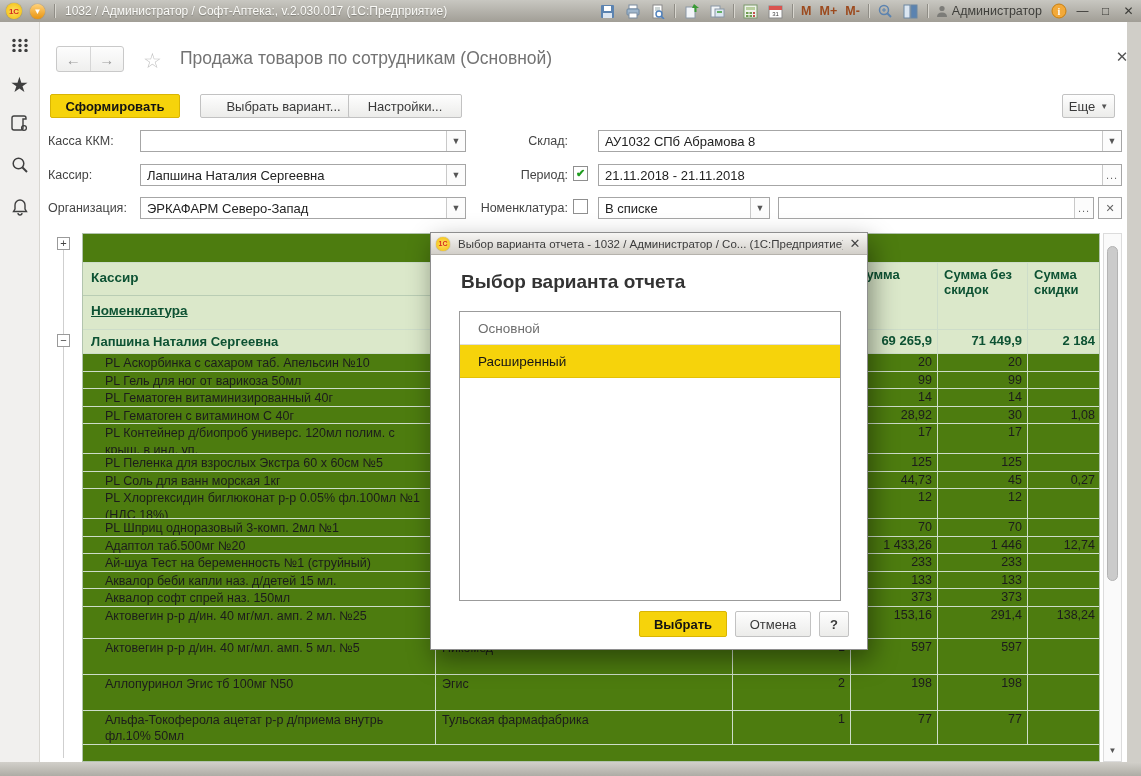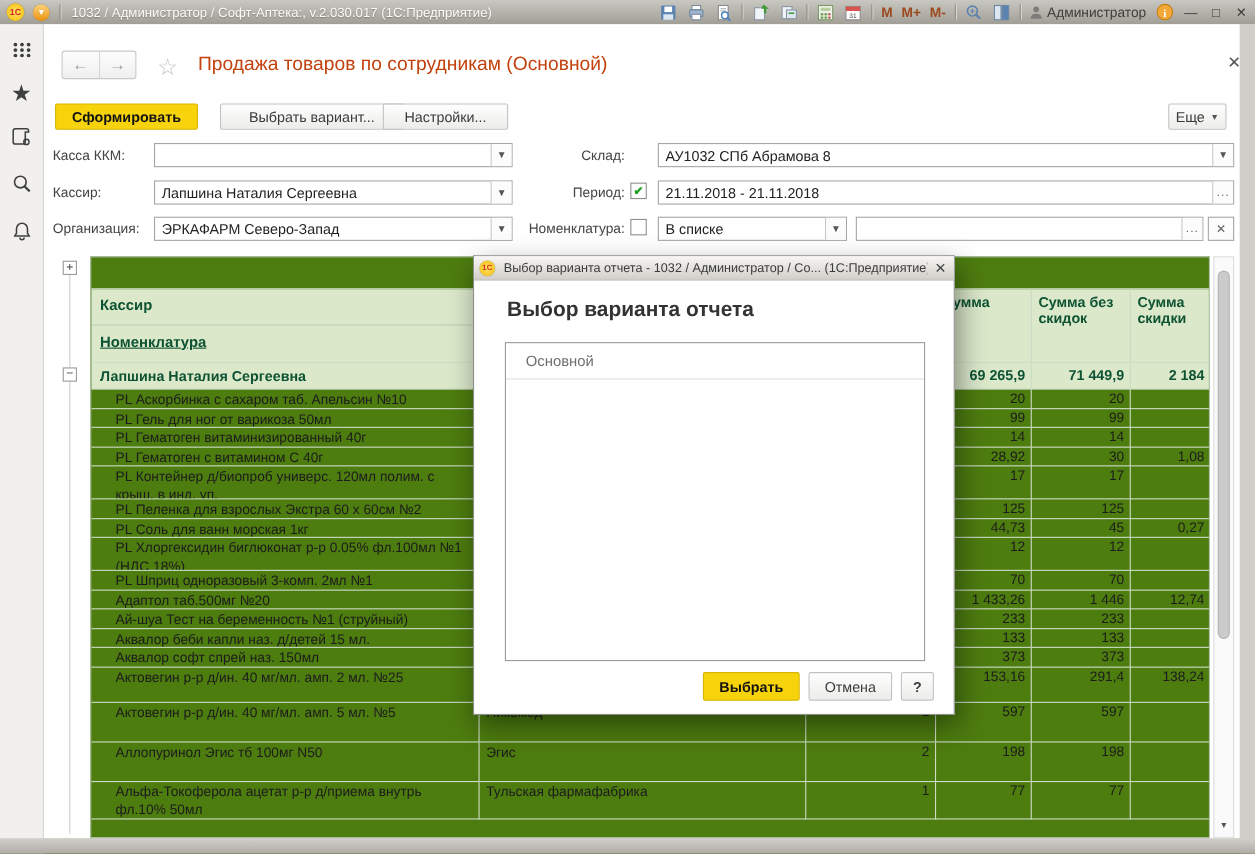--- a/index.html
+++ b/index.html
@@ -33,21 +33,21 @@
   .main { position:absolute; left:40px; top:22px; width:1087px; height:740px; background:#fff; }
   .rightstrip { position:absolute; left:1127px; top:22px; width:14px; height:754px; background:#d0cec8; }
   .bottomstrip { position:absolute; left:0px; top:762px; width:1141px; height:14px;
     background:linear-gradient(#d2d0ca,#aeaca5); }
 
   .navgroup { position:absolute; left:16px; top:24px; width:68px; height:26px; border:1px solid #c9c9c9;
     border-radius:3px; display:flex; background:linear-gradient(#fdfdfd,#efefee); }
   .navbtn { flex:1; display:flex; align-items:center; justify-content:center; color:#9d9d9d; font-size:15px; }
   .navbtn:first-child { border-right:1px solid #d6d6d6; }
   .fav-star { position:absolute; left:103px; top:27px; font-size:21px; color:#c4c4c4; }
-  .pagetitle { position:absolute; left:140px; top:26px; font-size:17.5px; color:#c2410c; }
+  .pagetitle { position:absolute; left:140px; top:26px; font-size:17.5px; color:#737373; }
   .form-close { position:absolute; left:1073px; top:26px; font-size:15px; color:#555; width:18px; text-align:center; }
 
   .btn { position:absolute; height:24px; border:1px solid #c2c2c2; border-radius:2px;
     background:linear-gradient(#fefefe,#ececea); font-size:13px; color:#3a3a3a;
     display:flex; align-items:center; justify-content:center; white-space:nowrap; }
   .btn.yellow { background:#f6d30b; border-color:#d9b504; font-weight:bold; color:#131313; }
   .more-arrow { font-size:8px; margin-left:5px; color:#555; }
 
   .lbl { position:absolute; font-size:12.5px; color:#444; white-space:nowrap; }
   .lbl.r { width:88px; text-align:right; }
@@ -370,21 +370,21 @@
     </div>
         <div class="trow" style="height: 30px;">
       <div class="c cw-name nm">PL Контейнер д/биопроб универс. 120мл полим. с крыш. в инд. уп.</div>
       <div class="c cw-prod prodc"></div>
       <div class="c cw-qty num"></div>
       <div class="c cw-sum num">17</div>
       <div class="c cw-sumf num">17</div>
       <div class="c cw-disc num"></div>
     </div>
         <div class="trow" style="height: 17.5px;">
-      <div class="c cw-name nm">PL Пеленка для взрослых Экстра 60 х 60см №2</div>
+      <div class="c cw-name nm">PL Пеленка для взрослых Экстра 60 х 60см №5</div>
       <div class="c cw-prod prodc"></div>
       <div class="c cw-qty num"></div>
       <div class="c cw-sum num">125</div>
       <div class="c cw-sumf num">125</div>
       <div class="c cw-disc num"></div>
     </div>
         <div class="trow" style="height: 17.5px;">
       <div class="c cw-name nm">PL Соль для ванн морская 1кг</div>
       <div class="c cw-prod prodc"></div>
       <div class="c cw-qty num"></div>
@@ -482,20 +482,21 @@
 
   <div id="dlg">
     <div class="dlg-tb">
       <div class="logo1c">1С</div>
       <div class="dlg-tb-title">Выбор варианта отчета - 1032 / Администратор / Со...  (1С:Предприятие)</div>
       <div class="dlg-x">✕</div>
     </div>
     <div class="dlg-head">Выбор варианта отчета</div>
     <div class="dlg-list">
       <div class="opt">Основной</div>
+      <div class="opt selected">Расширенный</div>
     </div>
     <div class="btn yellow dlg-btn" style="left:208px; width:88px;">Выбрать</div>
     <div class="btn dlg-btn" style="left:304px; width:76px;">Отмена</div>
     <div class="btn dlg-btn" style="left:388px; width:30px; font-weight:bold;">?</div>
   </div>
 
   <div class="bottomstrip"></div>
 </div>
 
 </body></html>

